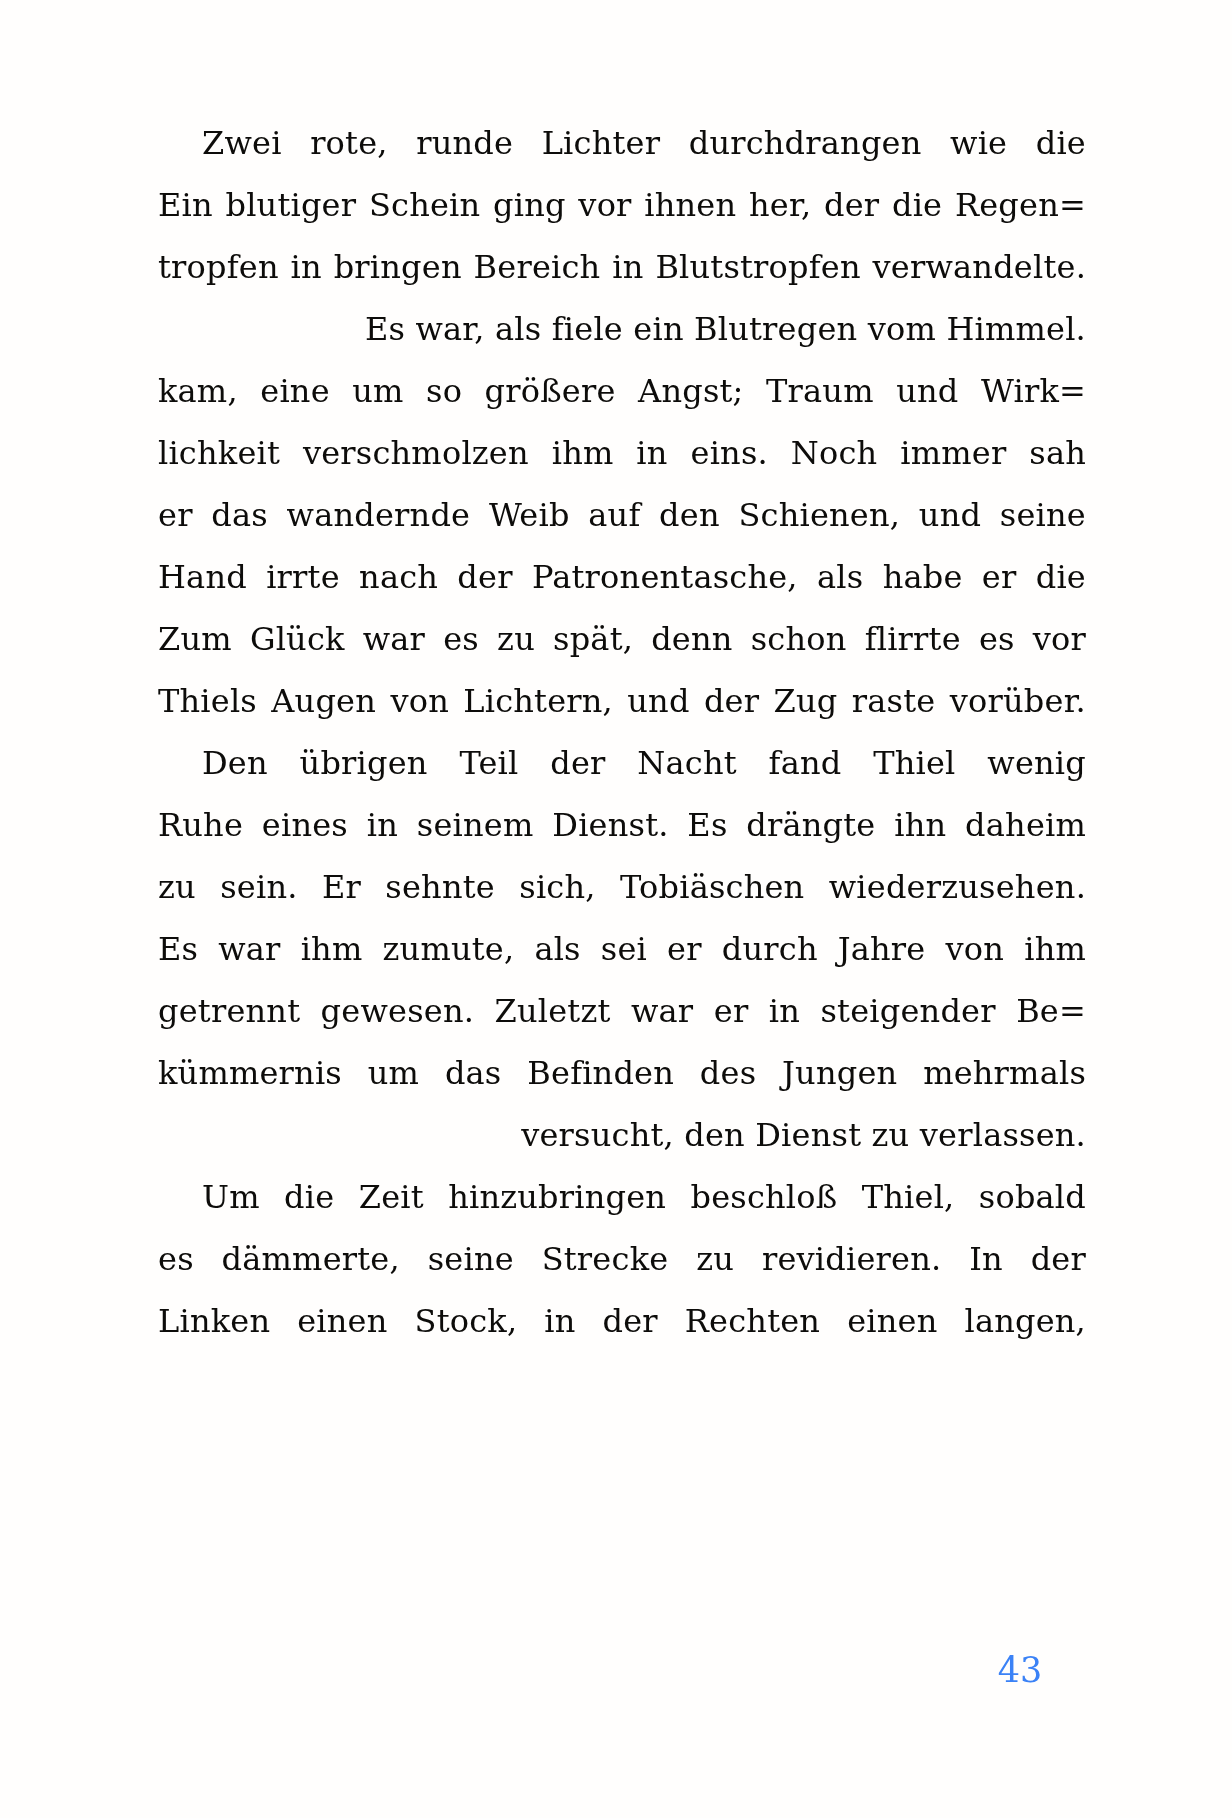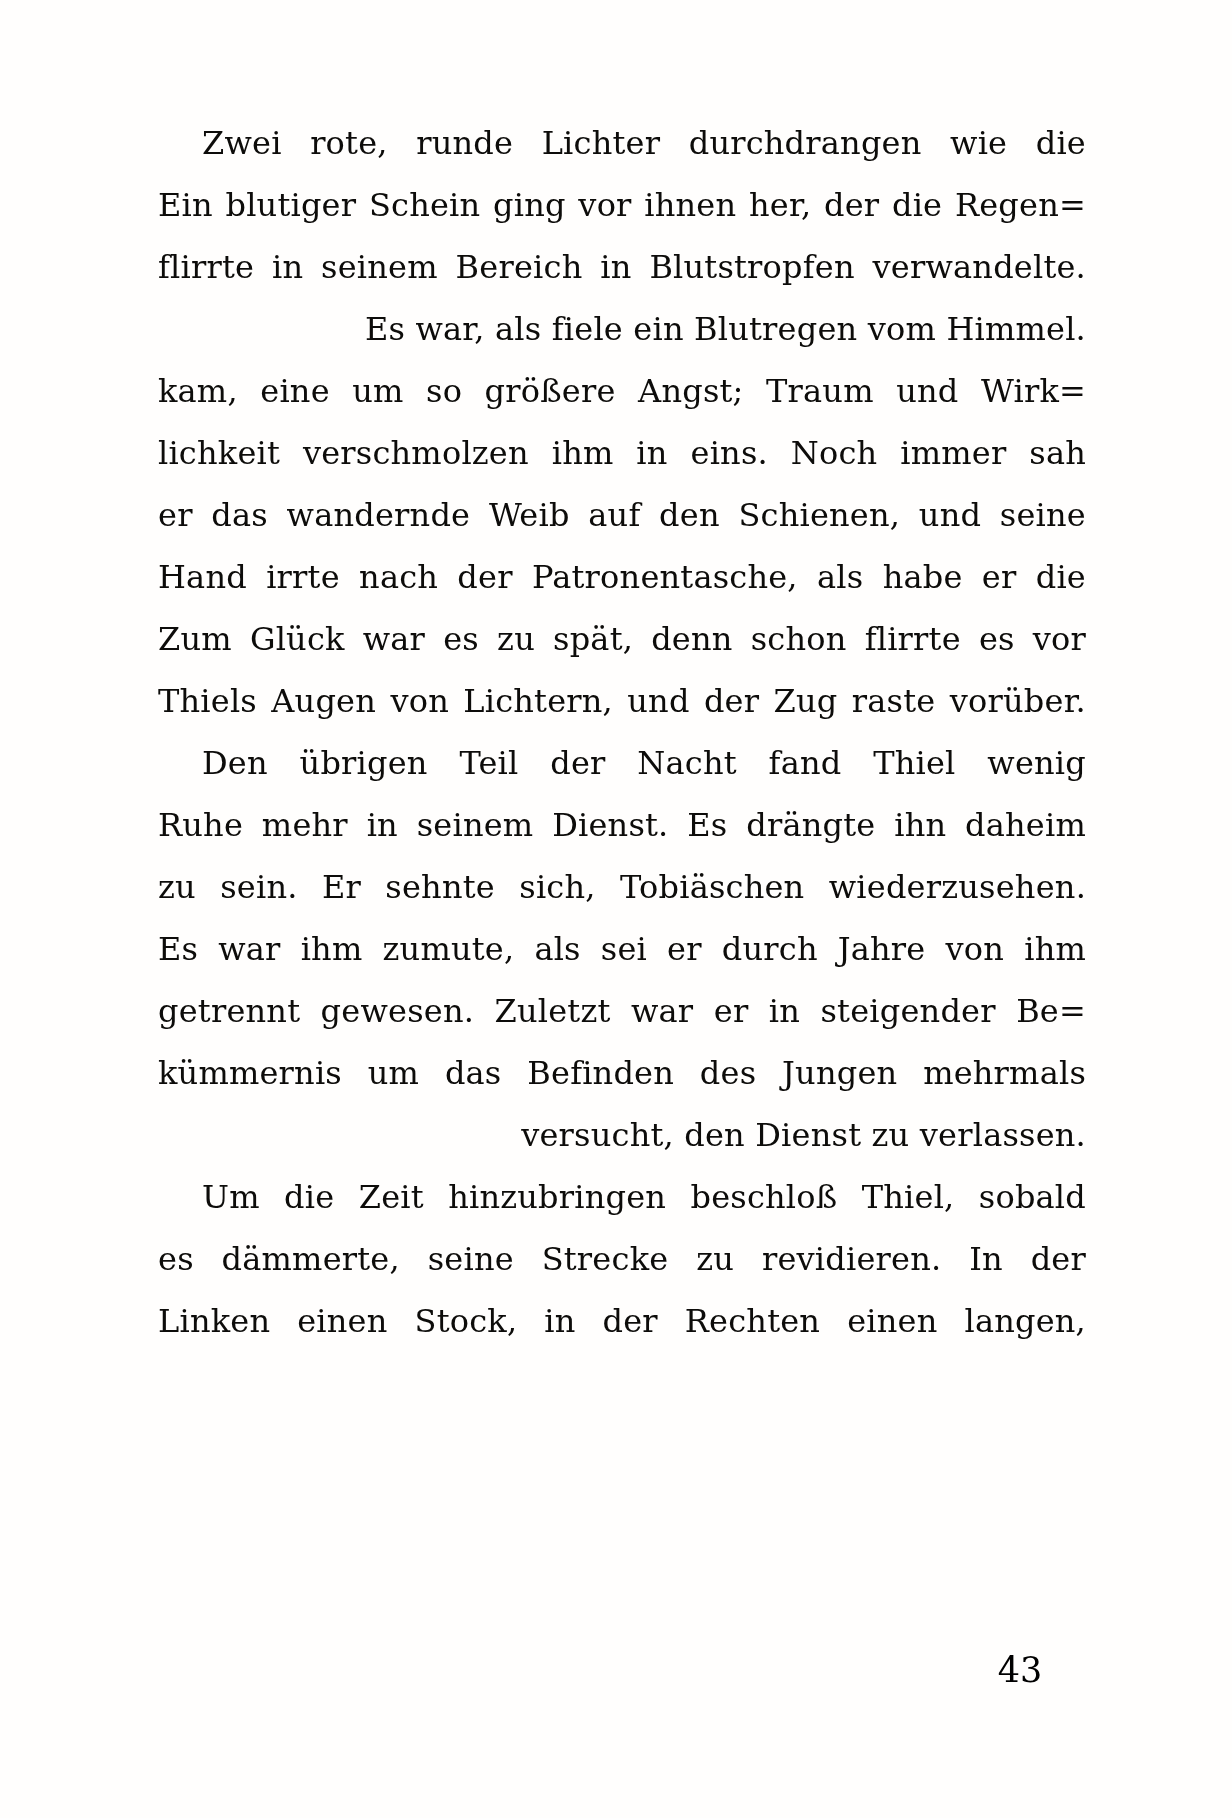--- a/index.html
+++ b/index.html
@@ -48,45 +48,45 @@
     box-sizing: border-box;
   }
   .page-number {
     position: absolute;
     left: 990px;
     top: 1646px;
     width: 60px;
     font-size: 35px;
     line-height: 48px;
     text-align: center;
-    color: #000000;
+    color: #3b82f6;
   }
 </style>
 </head>
 <body>
 
 <div class="page">
   <div class="text-block">
       <div class="paragraph">
         <div class="line indent just">Zwei rote, runde Lichter durchdrangen wie die</div>
         <div class="line just">Ein blutiger Schein ging vor ihnen her, der die Regen=</div>
-        <div class="line just">flirrte in seinem Bereich in Blutstropfen verwandelte.</div>
+        <div class="line just">tropfen in bringen Bereich in Blutstropfen verwandelte.</div>
         <div class="line">Es war, als fiele ein Blutregen vom Himmel.</div>
       </div>
       <div class="paragraph">
         <div class="line just">kam, eine um so größere Angst; Traum und Wirk=</div>
         <div class="line just">lichkeit verschmolzen ihm in eins. Noch immer sah</div>
         <div class="line just">er das wandernde Weib auf den Schienen, und seine</div>
         <div class="line just">Hand irrte nach der Patronentasche, als habe er die</div>
         <div class="line just">Zum Glück war es zu spät, denn schon flirrte es vor</div>
         <div class="line just">Thiels Augen von Lichtern, und der Zug raste vorüber.</div>
       </div>
       <div class="paragraph">
         <div class="line indent just">Den übrigen Teil der Nacht fand Thiel wenig</div>
-        <div class="line just">Ruhe mehr in seinem Dienst. Es drängte ihn daheim</div>
+        <div class="line just">Ruhe eines in seinem Dienst. Es drängte ihn daheim</div>
         <div class="line just">zu sein. Er sehnte sich, Tobiäschen wiederzusehen.</div>
         <div class="line just">Es war ihm zumute, als sei er durch Jahre von ihm</div>
         <div class="line just">getrennt gewesen. Zuletzt war er in steigender Be=</div>
         <div class="line just">kümmernis um das Befinden des Jungen mehrmals</div>
         <div class="line">versucht, den Dienst zu verlassen.</div>
       </div>
       <div class="paragraph">
         <div class="line indent just">Um die Zeit hinzubringen beschloß Thiel, sobald</div>
         <div class="line just">es dämmerte, seine Strecke zu revidieren. In der</div>
         <div class="line just">Linken einen Stock, in der Rechten einen langen,</div>

